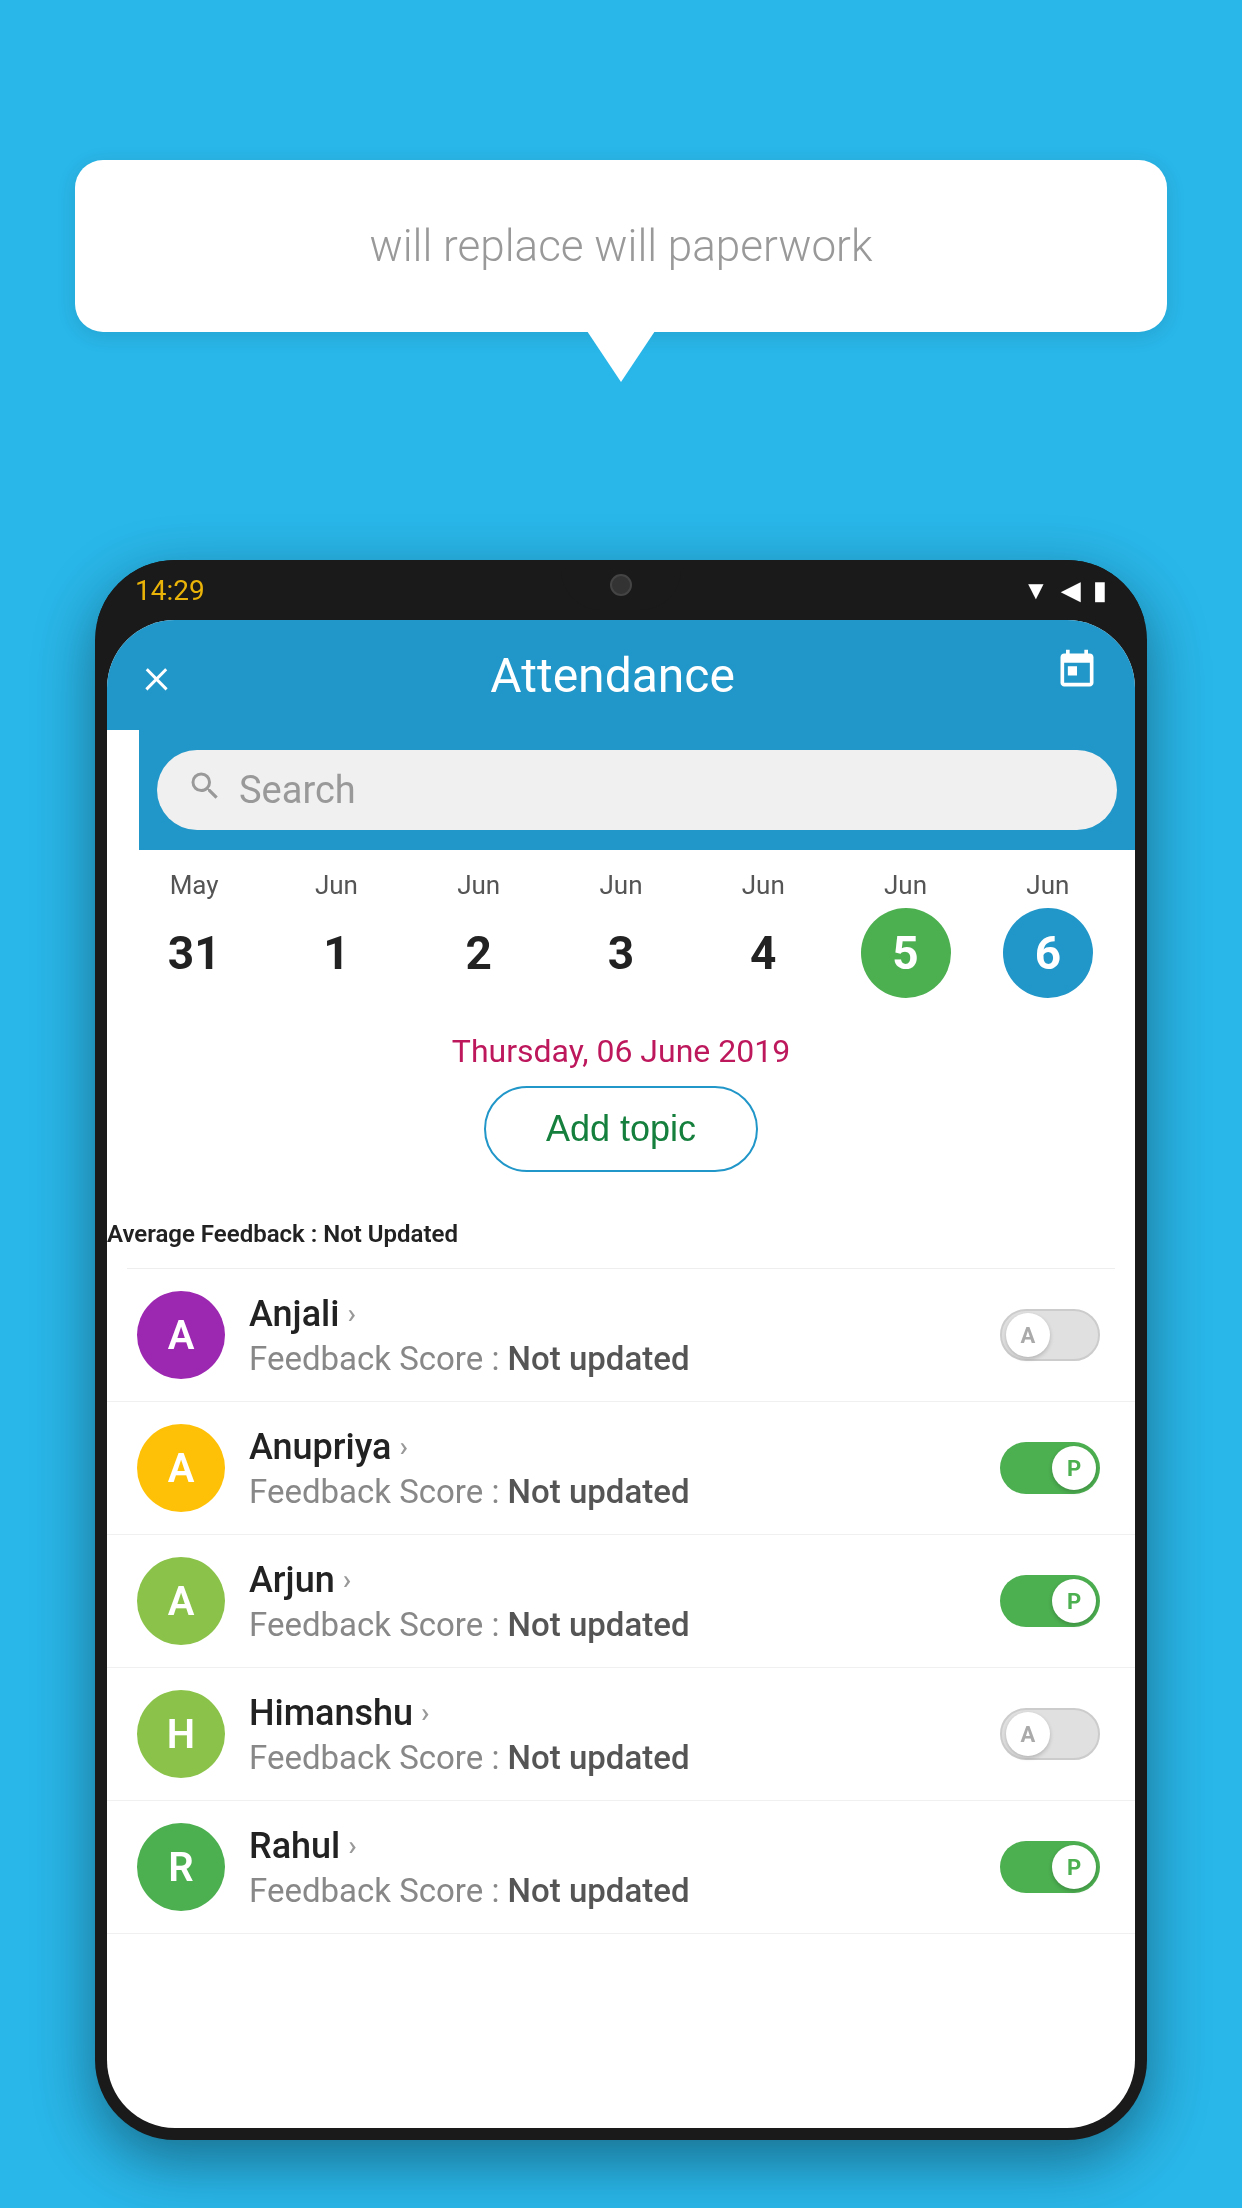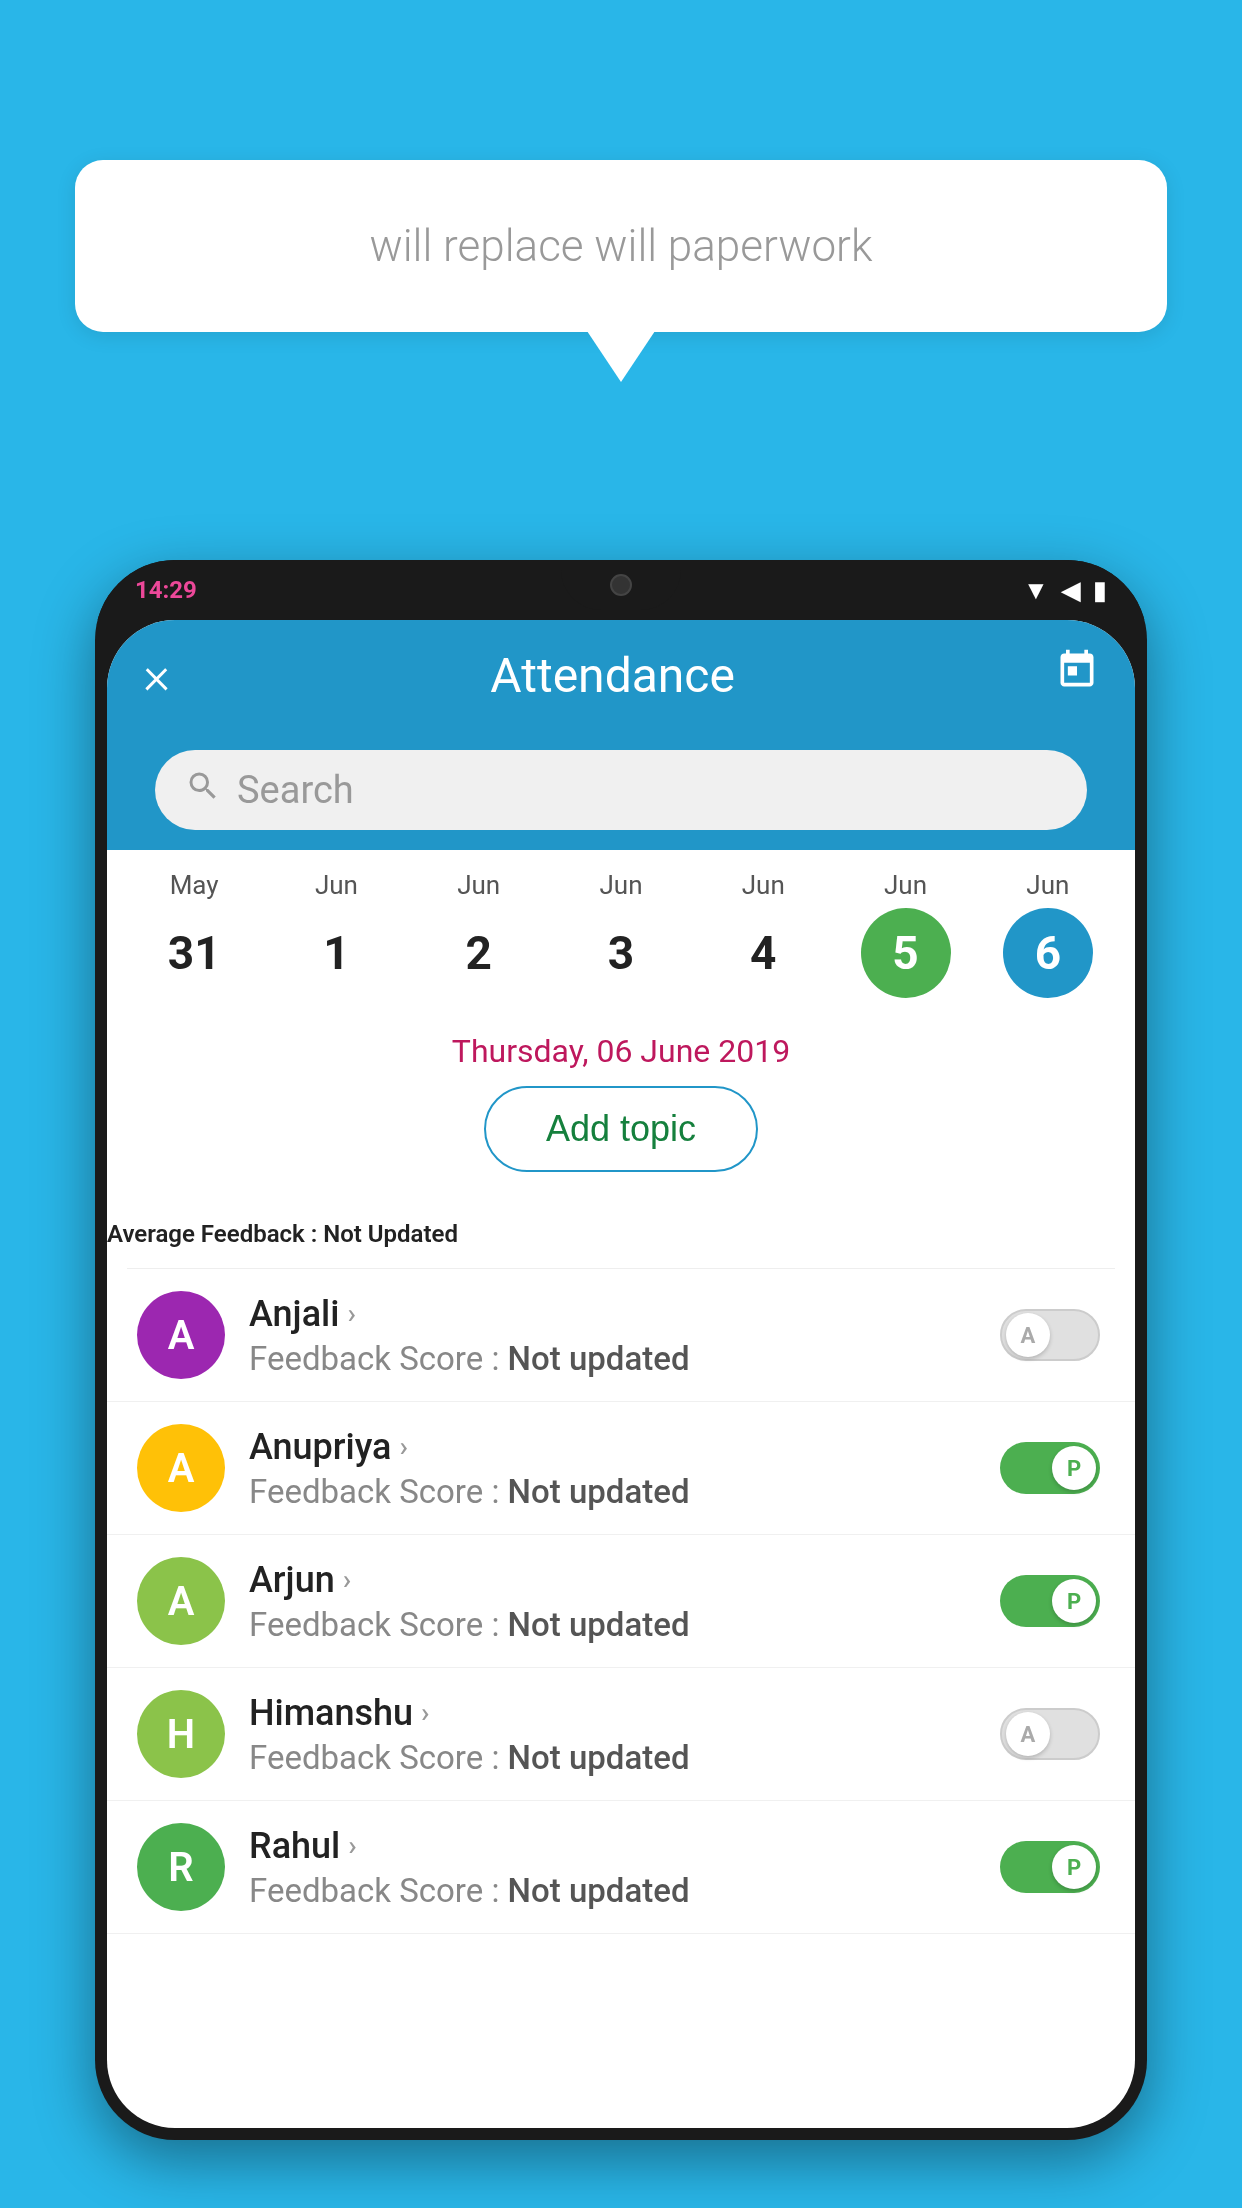--- a/index.html
+++ b/index.html
@@ -78,23 +78,23 @@
       height: 60px;
       background: #1a1a1a;
       display: flex;
       align-items: center;
       justify-content: space-between;
       padding: 0 40px;
       z-index: 10;
     }
 
     .status-time {
-      color: #ec4899;
-      font-size: 24px;
-      font-weight: 700;
+      color: #eab308;
+      font-size: 28px;
+      font-weight: 400;
     }
 
     .status-icons {
       display: flex;
       align-items: center;
       gap: 12px;
     }
 
     
     .notch {
@@ -155,22 +155,23 @@
       cursor: pointer;
     }
 
     .calendar-btn {
       color: white;
       font-size: 44px;
     }
 
     
     .search-container {
-      padding: 20px 48px;
+      padding: 20px 18px;
       background: #2196C8;
+      margin-left: 32px;
     }
 
     .search-bar {
       background: #f0f0f0;
       border-radius: 40px;
       height: 80px;
       display: flex;
       align-items: center;
       padding: 0 30px;
       gap: 16px;

